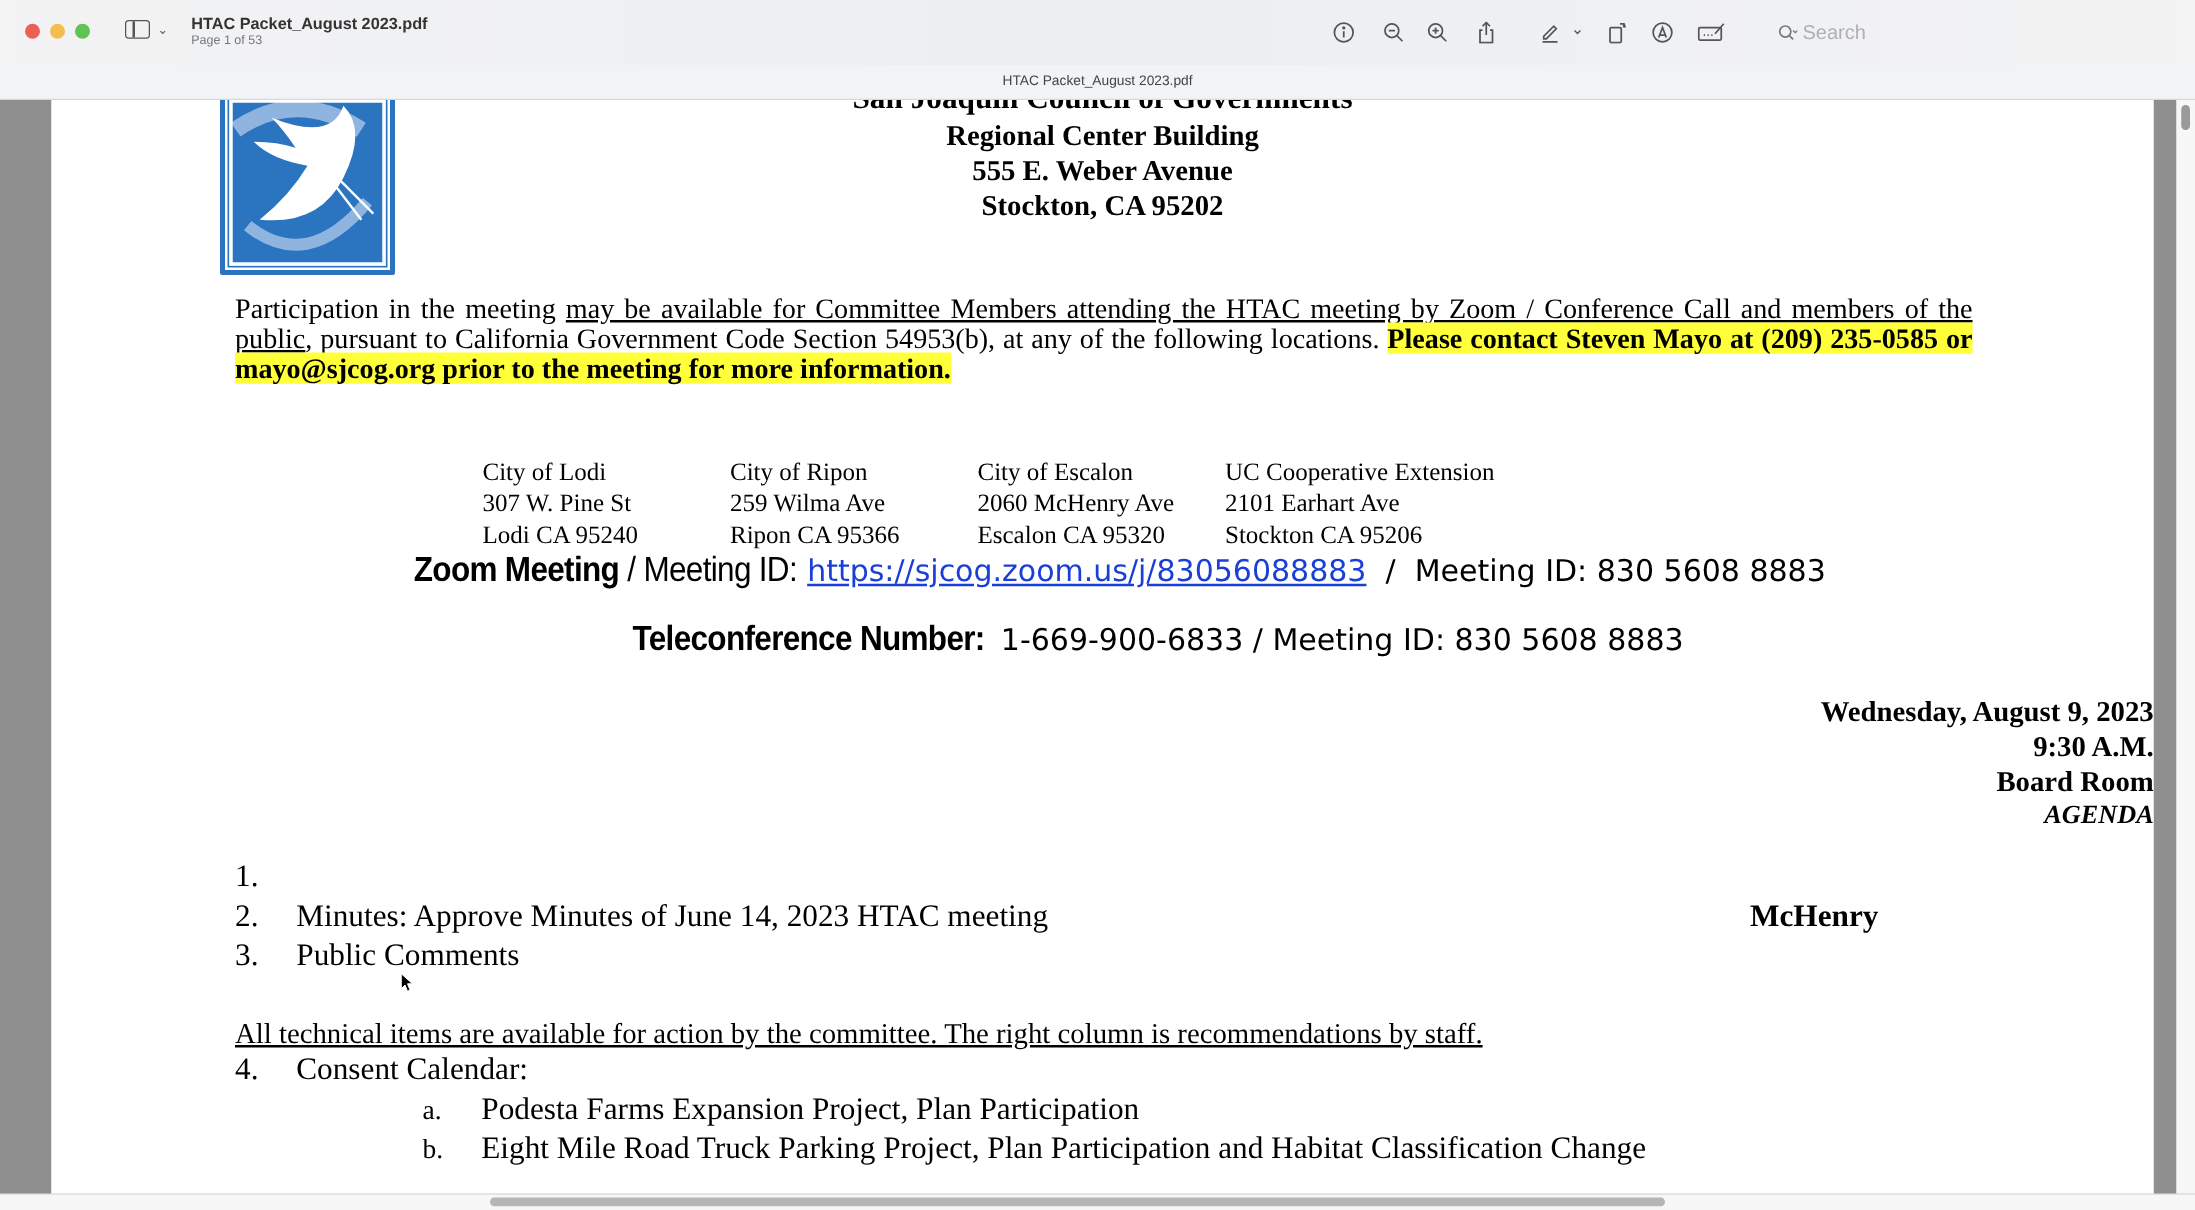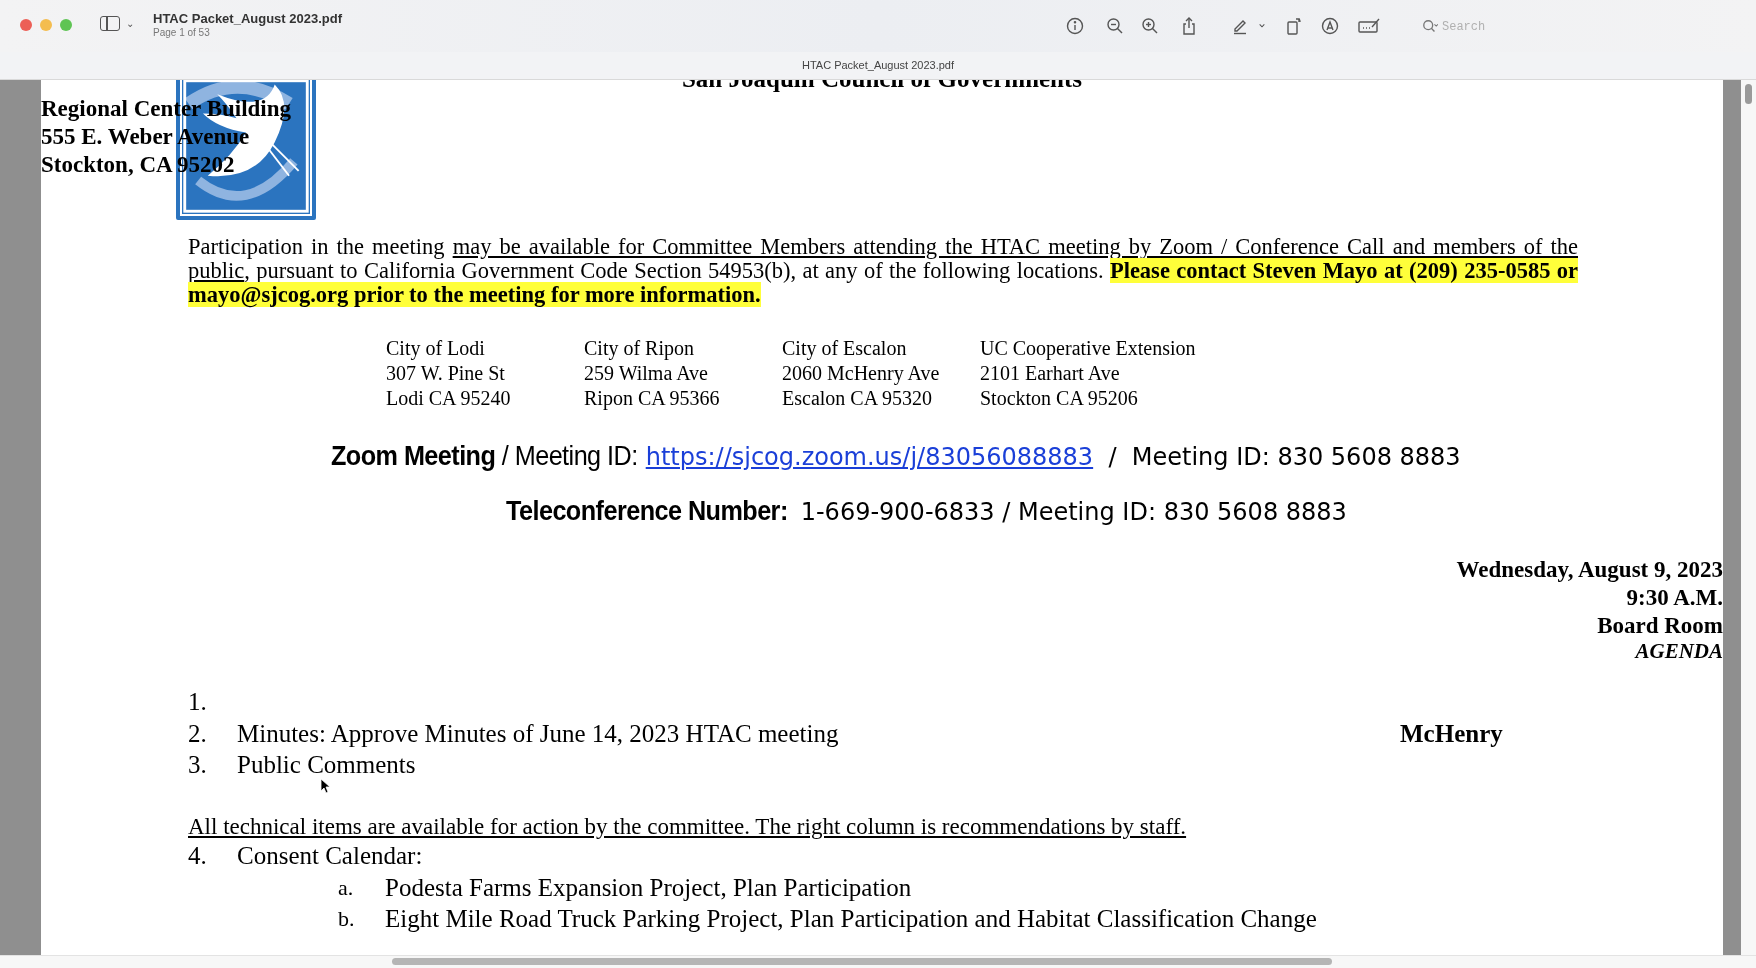--- a/index.html
+++ b/index.html
@@ -19,46 +19,46 @@
     .chev { font-size: 10px; color: #555; }
     .title-block { position: absolute; left: 153px; top: 11px; }
     .doc-title { font-size: 13px; font-weight: bold; color: #333; }
     .page-count { font-size: 10px; color: #777; margin-top: 1px; }
 
     .tools { position: absolute; left: 1064px; top: 14px; display: flex; align-items: center; height: 24px; }
     .tool { width: 22px; height: 22px; display: flex; align-items: center; justify-content: center; color: #555; cursor: pointer; }
     .tool svg { width: 18px; height: 18px; stroke: #555; fill: none; stroke-width: 1.4; }
     .search { position: absolute; left: 1422px; top: 17px; display: flex; align-items: center; gap: 4px; width: 320px; height: 20px; }
     .search svg { width: 16px; height: 16px; stroke: #777; fill: none; stroke-width: 1.5; }
-    .search input { border: none; background: transparent; font-size: 12px; color: #999; outline: none; width: 200px; font-family: Liberation Mono, monospace; }
+    .search input { border: none; background: transparent; font-size: 16px; color: #999; outline: none; width: 200px; font-family: Liberation Sans, sans-serif; }
     .search input::placeholder { color: #b0b0b0; }
 
     
     .tabstrip { position: absolute; left: 0; top: 52px; width: 1756px; height: 28px; background: #f2f3f5; border-bottom: 1px solid #d9d9d9; text-align: center; }
     .tabstrip span { font-size: 11px; color: #444; line-height: 26px; }
 
     
     .viewport { position: absolute; left: 0; top: 80px; width: 1756px; height: 875px; background: #8f8f8f; overflow: hidden; }
     .page { position: absolute; left: 41px; top: -8px; width: 1682px; height: 900px; background: #ffffff; font-family: "Liberation Serif", serif; color: #000; }
     .vscroll-track { position: absolute; left: 1741px; top: 80px; width: 15px; height: 875px; background: #f7f7f7; }
     .vscroll-thumb { position: absolute; left: 1745px; top: 84px; width: 7px; height: 20px; background: #9a9a9a; border-radius: 4px; }
     .hscroll-track { position: absolute; left: 0; top: 955px; width: 1756px; height: 13px; background: #f7f7f7; border-top: 1px solid #e3e3e3; }
     .hscroll-thumb { position: absolute; left: 392px; top: 958px; width: 940px; height: 7px; background: #b5b5b5; border-radius: 4px; }
 
     
     .logo { position: absolute; left: 135px; top: 0px; width: 140px; height: 148px; background: #2b74bf; border: 3px solid #2b74bf; outline: 2px solid #fff; outline-offset: -6px; border-radius: 2px; overflow: hidden; }
     .logo svg { width: 100%; height: 100%; }
     .org-name { position: absolute; left: 0; right: 0; top: 3px; text-align: center; font-size: 25px; font-weight: bold; }
-    .hl { position: absolute; left: 0; right: 0; text-align: left; font-size: 23px; font-weight: bold; }
+    .hl { position: absolute; left: 0; right: 0; text-align: center; font-size: 23px; font-weight: bold; }
 
     .para { position: absolute; left: 147px; top: 163px; width: 1390px; font-size: 22.5px; line-height: 24px; text-align: justify; }
     .u { text-decoration: underline; }
     .hi { background: #ffff3a; font-weight: bold; }
 
-    .locations { position: absolute; left: 345px; top: 264px; display: flex; font-size: 20px; line-height: 25px; }
+    .locations { position: absolute; left: 345px; top: 294px; display: flex; font-size: 20px; line-height: 25px; }
     .loc { width: 198px; }
     .loc:last-child { width: 260px; }
 
     .zoomline { position: absolute; left: 290px; top: 368px; font-size: 28px; white-space: nowrap; }
     .sans-cond { font-family: "Liberation Sans", sans-serif; letter-spacing: -0.6px; transform: scaleX(0.9); display: inline-block; transform-origin: left; }
     .zoom-b { font-weight: bold; }
     .link { color: #1a3fd8; text-decoration: underline; font-family: "DejaVu Sans", sans-serif; font-size: 24px; }
     .calibri { font-family: "DejaVu Sans", sans-serif; font-size: 24px; }
     .teleline { position: absolute; left: 465px; top: 423px; font-size: 28px; white-space: nowrap; }
 

